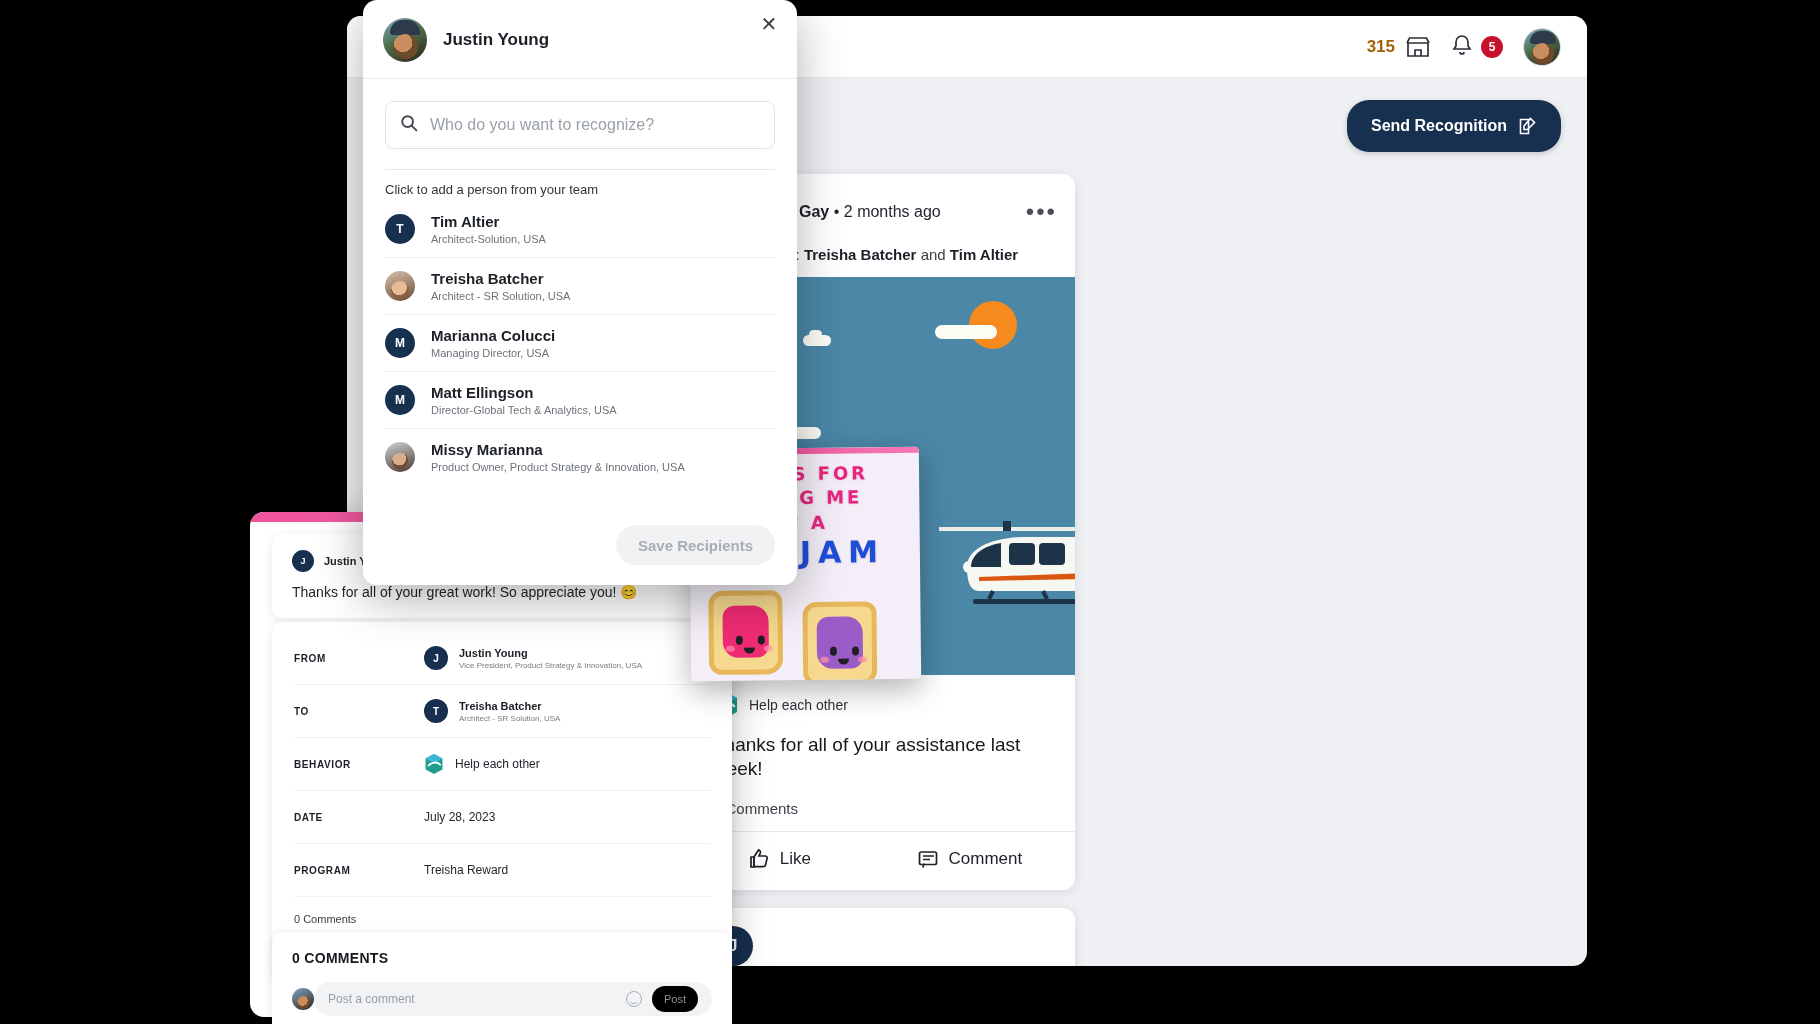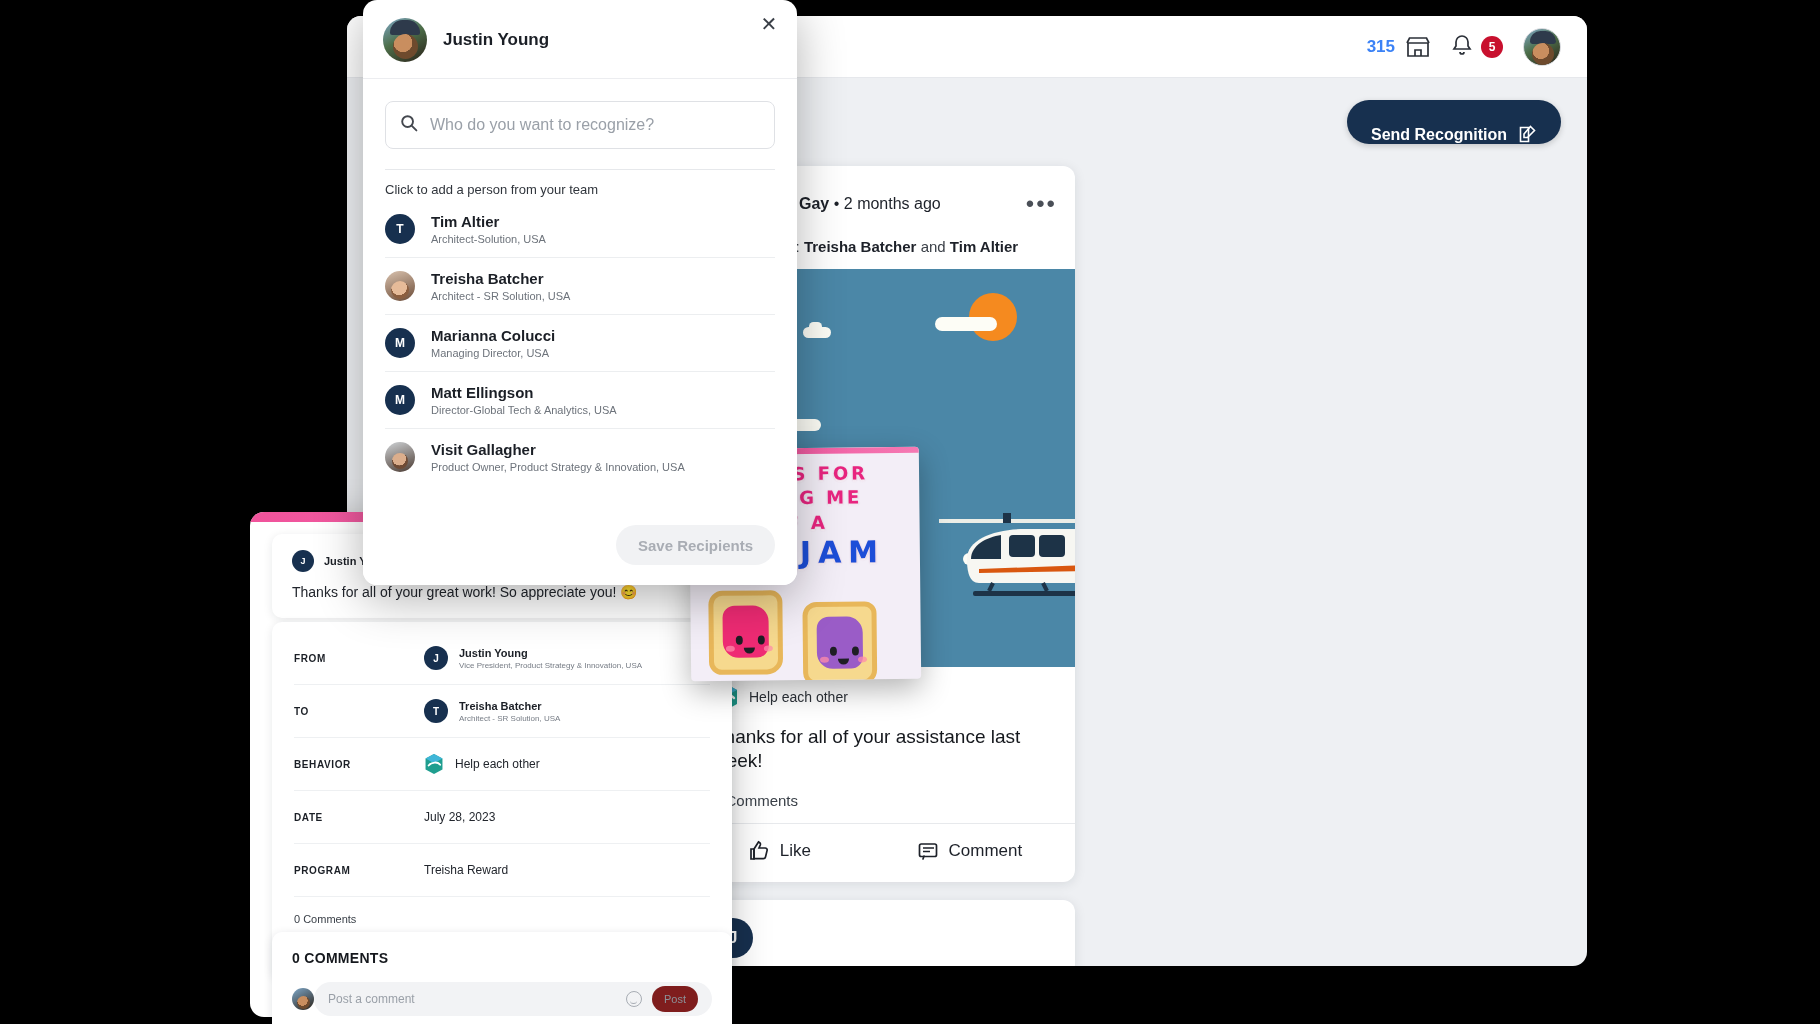--- a/index.html
+++ b/index.html
@@ -20,21 +20,21 @@
     box-shadow: 0 8px 40px rgba(0,0,0,.35);
     overflow: hidden;
   }
   .app-topbar {
     height: 62px; background: #fff;
     display: flex; align-items: center; justify-content: flex-end;
     padding-right: 26px; gap: 20px;
     border-bottom: 1px solid #e6e8ec;
   }
   .points-wrap { display:flex; align-items:center; gap:10px; }
-  .points-val { font-size: 17px; font-weight: 700; color: #3b82f6; }
+  .points-val { font-size: 17px; font-weight: 700; color: #a16207; }
   .icon-store { width: 26px; height: 24px; position: relative; }
   .icon-store svg { display:block; }
   .bell-wrap { display:flex; align-items:center; gap:8px; }
   .badge {
     min-width: 22px; height: 22px; border-radius: 11px;
     background: #c8102e; color:#fff; font-size: 12px; font-weight: 700;
     display:flex; align-items:center; justify-content:center; padding: 0 5px;
   }
   .avatar-img {
     width: 38px; height: 38px; border-radius: 50%;
@@ -48,22 +48,22 @@
   .avatar-img::before{
     content:""; position:absolute; left:6px; top:2px; width:26px; height:13px;
     border-radius:13px 13px 3px 3px; background:#2e3a4b;
   }
 
   .app-body { position: relative; padding: 22px 26px 0 26px; height: calc(100% - 62px); }
 
   .send-row { display:flex; justify-content:flex-end; }
   .send-btn {
     background:#17304f; color:#fff; border:none; border-radius: 22px;
-    height: 44px; padding: 0 24px; font-size: 16px; font-weight: 700;
-    display:flex; align-items:flex-end; gap:10px; cursor:pointer;
+    height: 52px; padding: 0 24px; font-size: 16px; font-weight: 700;
+    display:flex; align-items:center; gap:10px; cursor:pointer;
     font-family: "Liberation Sans", sans-serif;
     box-shadow: 0 2px 6px rgba(0,0,0,.18);
   }
   .send-btn svg { display:block; }
 
   .columns { display:flex; gap: 22px; margin-top: 22px; }
   .col-left { width: 300px; }
   .col-right { width: 380px; }
 
   
@@ -297,21 +297,21 @@
   .cm-input{
     flex:1; height:34px; background:#f2f3f5; border-radius:17px; display:flex; align-items:center;
     padding: 0 14px; gap:10px;
   }
   .cm-input input{ flex:1; border:none; background:transparent; outline:none; font-size:12px; color:#2a2e35;
     font-family:"Liberation Sans", sans-serif;}
   .cm-input input::placeholder{ color:#9aa0a8; }
   .emoji-ic{ width:16px;height:16px;border-radius:50%;border:1.4px solid #a8adb4; position:relative;}
   .emoji-ic::after{content:"";position:absolute;left:3.5px;top:7px;width:7px;height:3.5px;
     border-bottom:1.4px solid #a8adb4;border-radius:0 0 6px 6px;}
-  .post-btn{ background:#7f1d1d; color:#8c9299; border:none; border-radius:14px; height:26px; padding:0 12px;
+  .post-btn{ background:#000000; color:#8c9299; border:none; border-radius:14px; height:26px; padding:0 12px;
     font-size:11px; cursor:pointer; font-family:"Liberation Sans", sans-serif;}
 
   
   .jam-card {
     position:absolute; left: 690px; top: 448px; width: 230px; height: 232px;
     background: #f3eef7; border-radius: 4px; z-index: 35;
     box-shadow: 0 10px 30px rgba(0,0,0,.30); overflow:hidden;
     transform: rotate(-0.6deg);
   }
   .jam-card::before{
@@ -686,21 +686,21 @@
       <div class="person">
         <div class="p-av">M</div>
         <div>
           <div class="p-name">Matt Ellingson</div>
           <div class="p-title">Director-Global Tech &amp; Analytics, USA</div>
         </div>
       </div>
       <div class="person">
         <div class="p-av photo-g"></div>
         <div>
-          <div class="p-name">Visit Gallagher</div>
+          <div class="p-name">Missy Marianna</div>
           <div class="p-title">Product Owner, Product Strategy &amp; Innovation, USA</div>
         </div>
       </div>
     </div>
 
     <div class="modal-foot">
       <button class="save-btn">Save Recipients</button>
     </div>
   </div>
 

